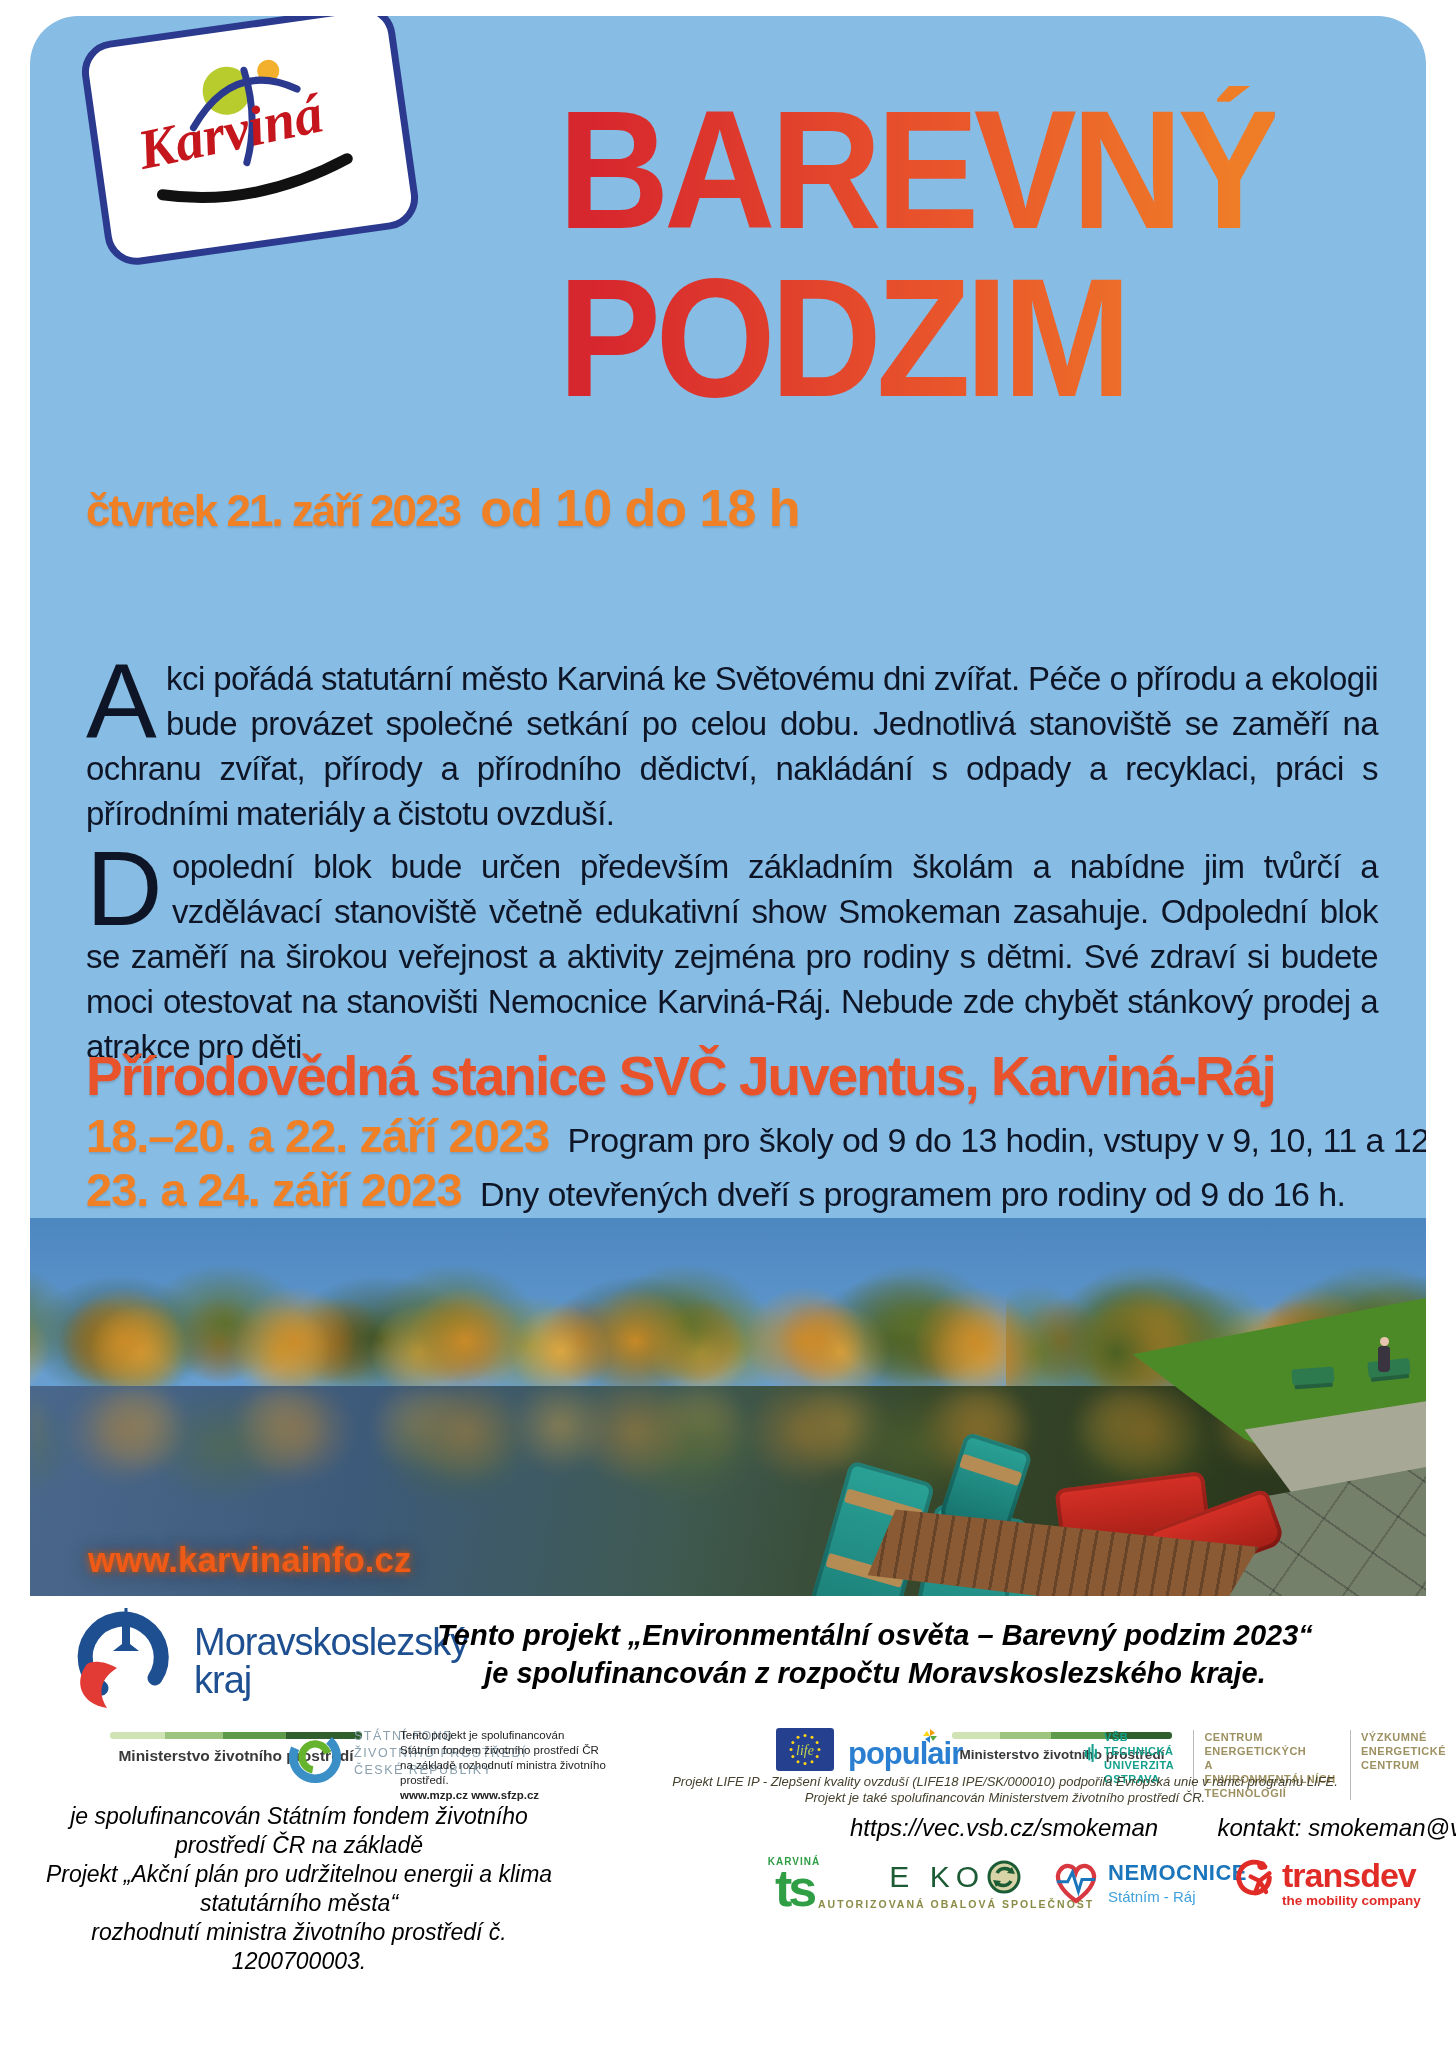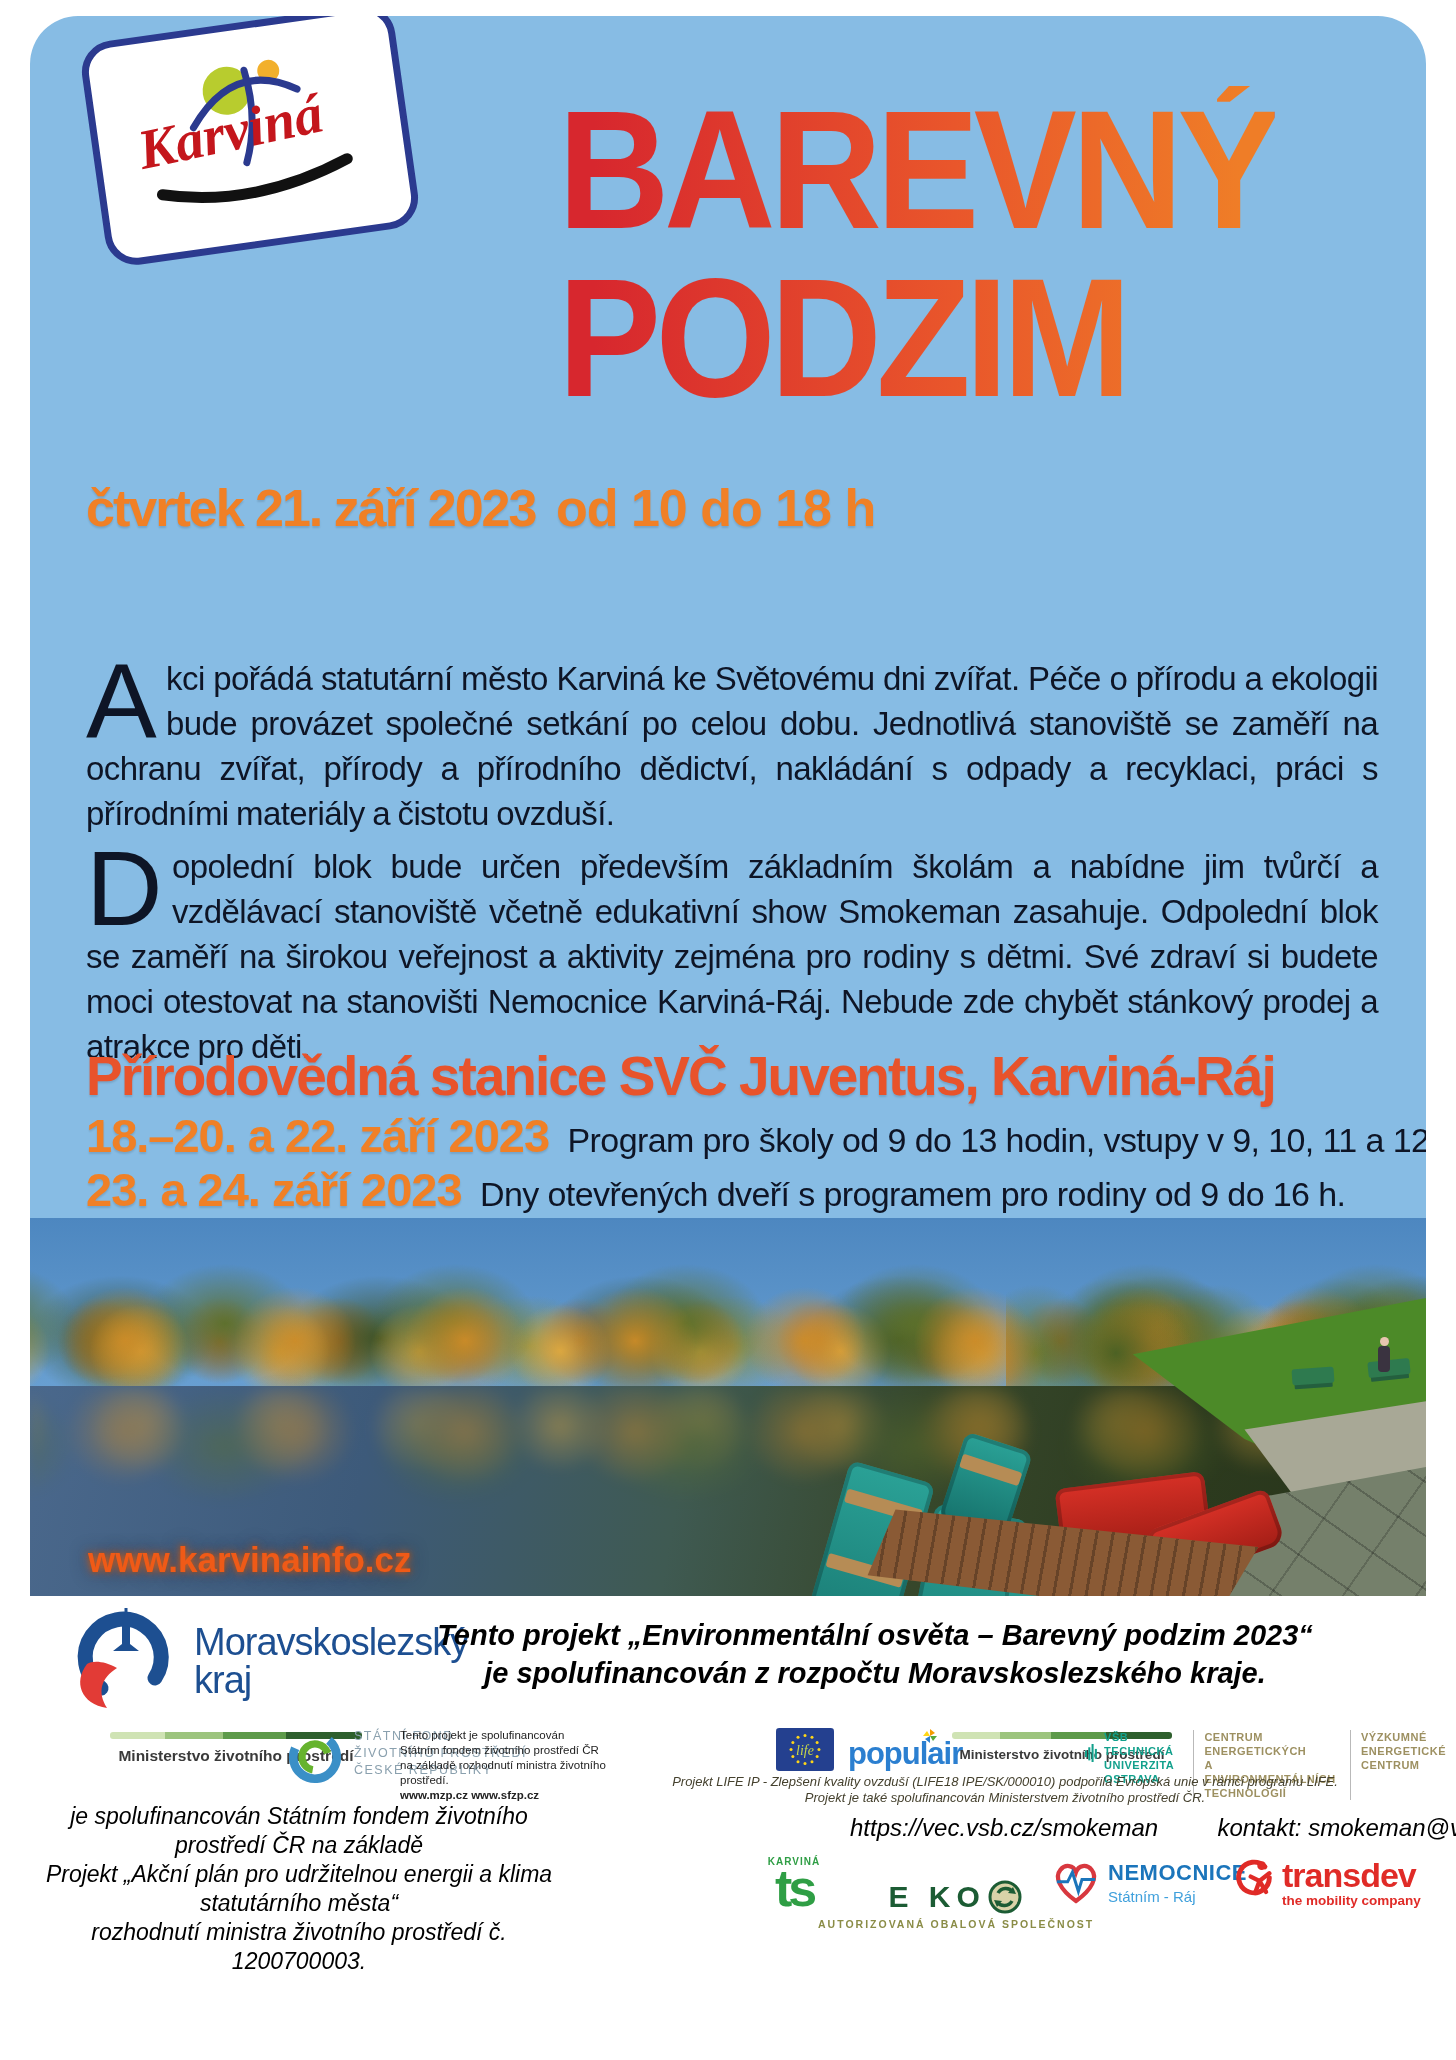--- a/index.html
+++ b/index.html
@@ -23,21 +23,21 @@
   .title{position:absolute;left:528px;top:70px;line-height:168px;font-weight:bold;
     font-size:168px;letter-spacing:-6px;white-space:nowrap;}
   .title .t1,.title .t2{
     display:block;background:linear-gradient(90deg,#d7272e 5%,#e9562b 55%,#ef7d27 95%);
     -webkit-background-clip:text;background-clip:text;color:transparent;
     transform:scaleX(.92);transform-origin:left top;
   }
   
   .date-row{position:absolute;left:56px;top:462px;white-space:nowrap;
     color:#f08026;font-weight:bold;text-shadow:0 2px 2px rgba(0,0,0,.12);}
-  .date-main{font-size:52px;letter-spacing:-2px;}
+  .date-main{font-size:44px;letter-spacing:-2px;}
   .date-time{font-size:52px;letter-spacing:-1px;margin-left:16px;}
   .location{position:absolute;left:56px;top:546px;color:#e8532b;font-weight:bold;
     font-size:53px;letter-spacing:-2px;white-space:nowrap;text-shadow:0 2px 2px rgba(0,0,0,.12);}
   
   .para{position:absolute;left:56px;width:1292px;color:#0e1526;
     font-size:33px;line-height:45px;text-align:justify;letter-spacing:-.6px;word-spacing:-1px;}
   .para.p1{top:640px;}
   .para.p2{top:828px;}
   .dropcap{float:left;font-size:106px;line-height:84px;padding:2px 10px 0 0;font-weight:400;}
   
@@ -139,21 +139,21 @@
   .sec-note{position:absolute;left:44px;top:206px;width:510px;text-align:center;
     font-style:italic;font-size:23px;line-height:29px;color:#000;}
   .links{position:absolute;left:850px;top:218px;font-style:italic;font-size:24px;color:#000;white-space:nowrap;}
   .links .gap{display:inline-block;width:46px;}
   .blogos{position:absolute;left:0;top:258px;width:1456px;height:100px;}
   .ts{position:absolute;left:744px;top:2px;width:100px;text-align:center;color:#2f9e45;}
   .ts .k{font-size:10px;font-weight:bold;letter-spacing:1px;}
   .ts .m{font-size:52px;font-weight:bold;letter-spacing:-4px;line-height:42px;}
   .eko{position:absolute;left:818px;top:6px;text-align:center;}
   .eko .row{display:flex;align-items:center;justify-content:center;color:#1c5c34;
-    font-weight:bold;font-size:30px;letter-spacing:6px;margin-top:20px;}
+    font-weight:normal;font-size:30px;letter-spacing:6px;}
   .eko .sub{margin-top:4px;color:#8a8c46;font-size:10.5px;letter-spacing:2px;font-weight:bold;}
   .nem{position:absolute;left:1052px;top:6px;display:flex;align-items:flex-start;}
   .nem-text{margin-left:8px;}
   .nem-text .l1{color:#1b75bb;font-weight:bold;font-size:22px;letter-spacing:.5px;}
   .nem-text .l2{color:#3fa0dc;font-size:15px;margin-top:2px;}
   .trd{position:absolute;left:1232px;top:4px;display:flex;align-items:flex-start;}
   .trd-text{margin-left:6px;color:#e02b27;}
   .trd-text .l1{font-weight:bold;font-size:34px;letter-spacing:-1px;line-height:34px;}
   .trd-text .l2{font-weight:bold;font-size:13.5px;text-align:right;margin-top:1px;}
 </style>

